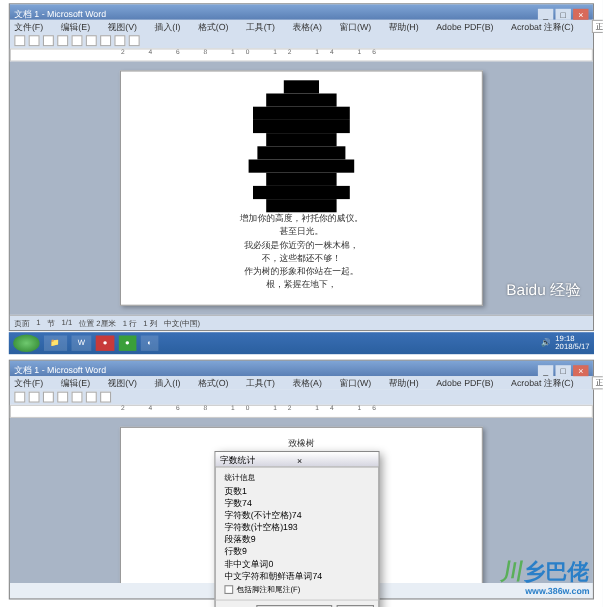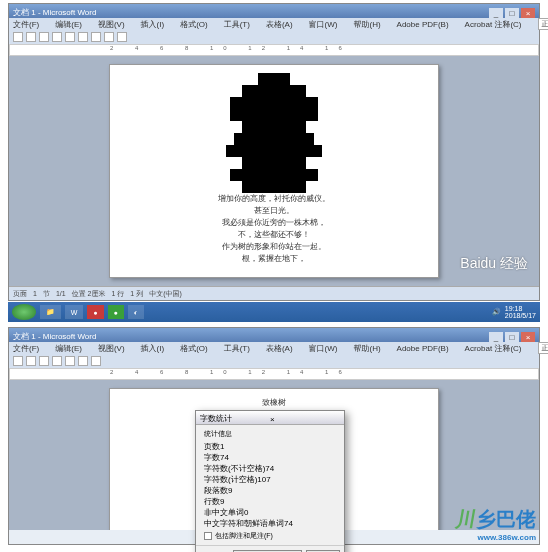--- a/index.html
+++ b/index.html
@@ -195,21 +195,21 @@
     <div class="stat-row">
         <span>字数</span>
         <span>74</span>
       </div>
     <div class="stat-row">
         <span>字符数(不计空格)</span>
         <span>74</span>
       </div>
     <div class="stat-row">
         <span>字符数(计空格)</span>
-        <span>107</span>
+        <span>193</span>
       </div>
     <div class="stat-row">
         <span>段落数</span>
         <span>9</span>
       </div>
     <div class="stat-row">
         <span>行数</span>
         <span>9</span>
       </div>
     <div class="stat-row">

